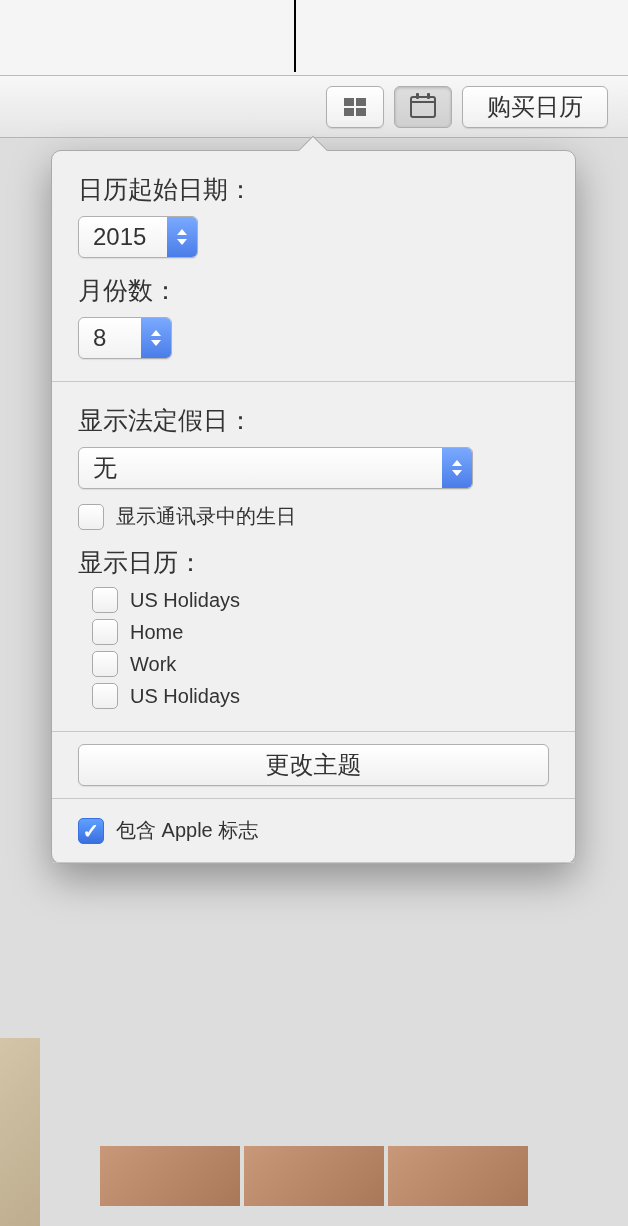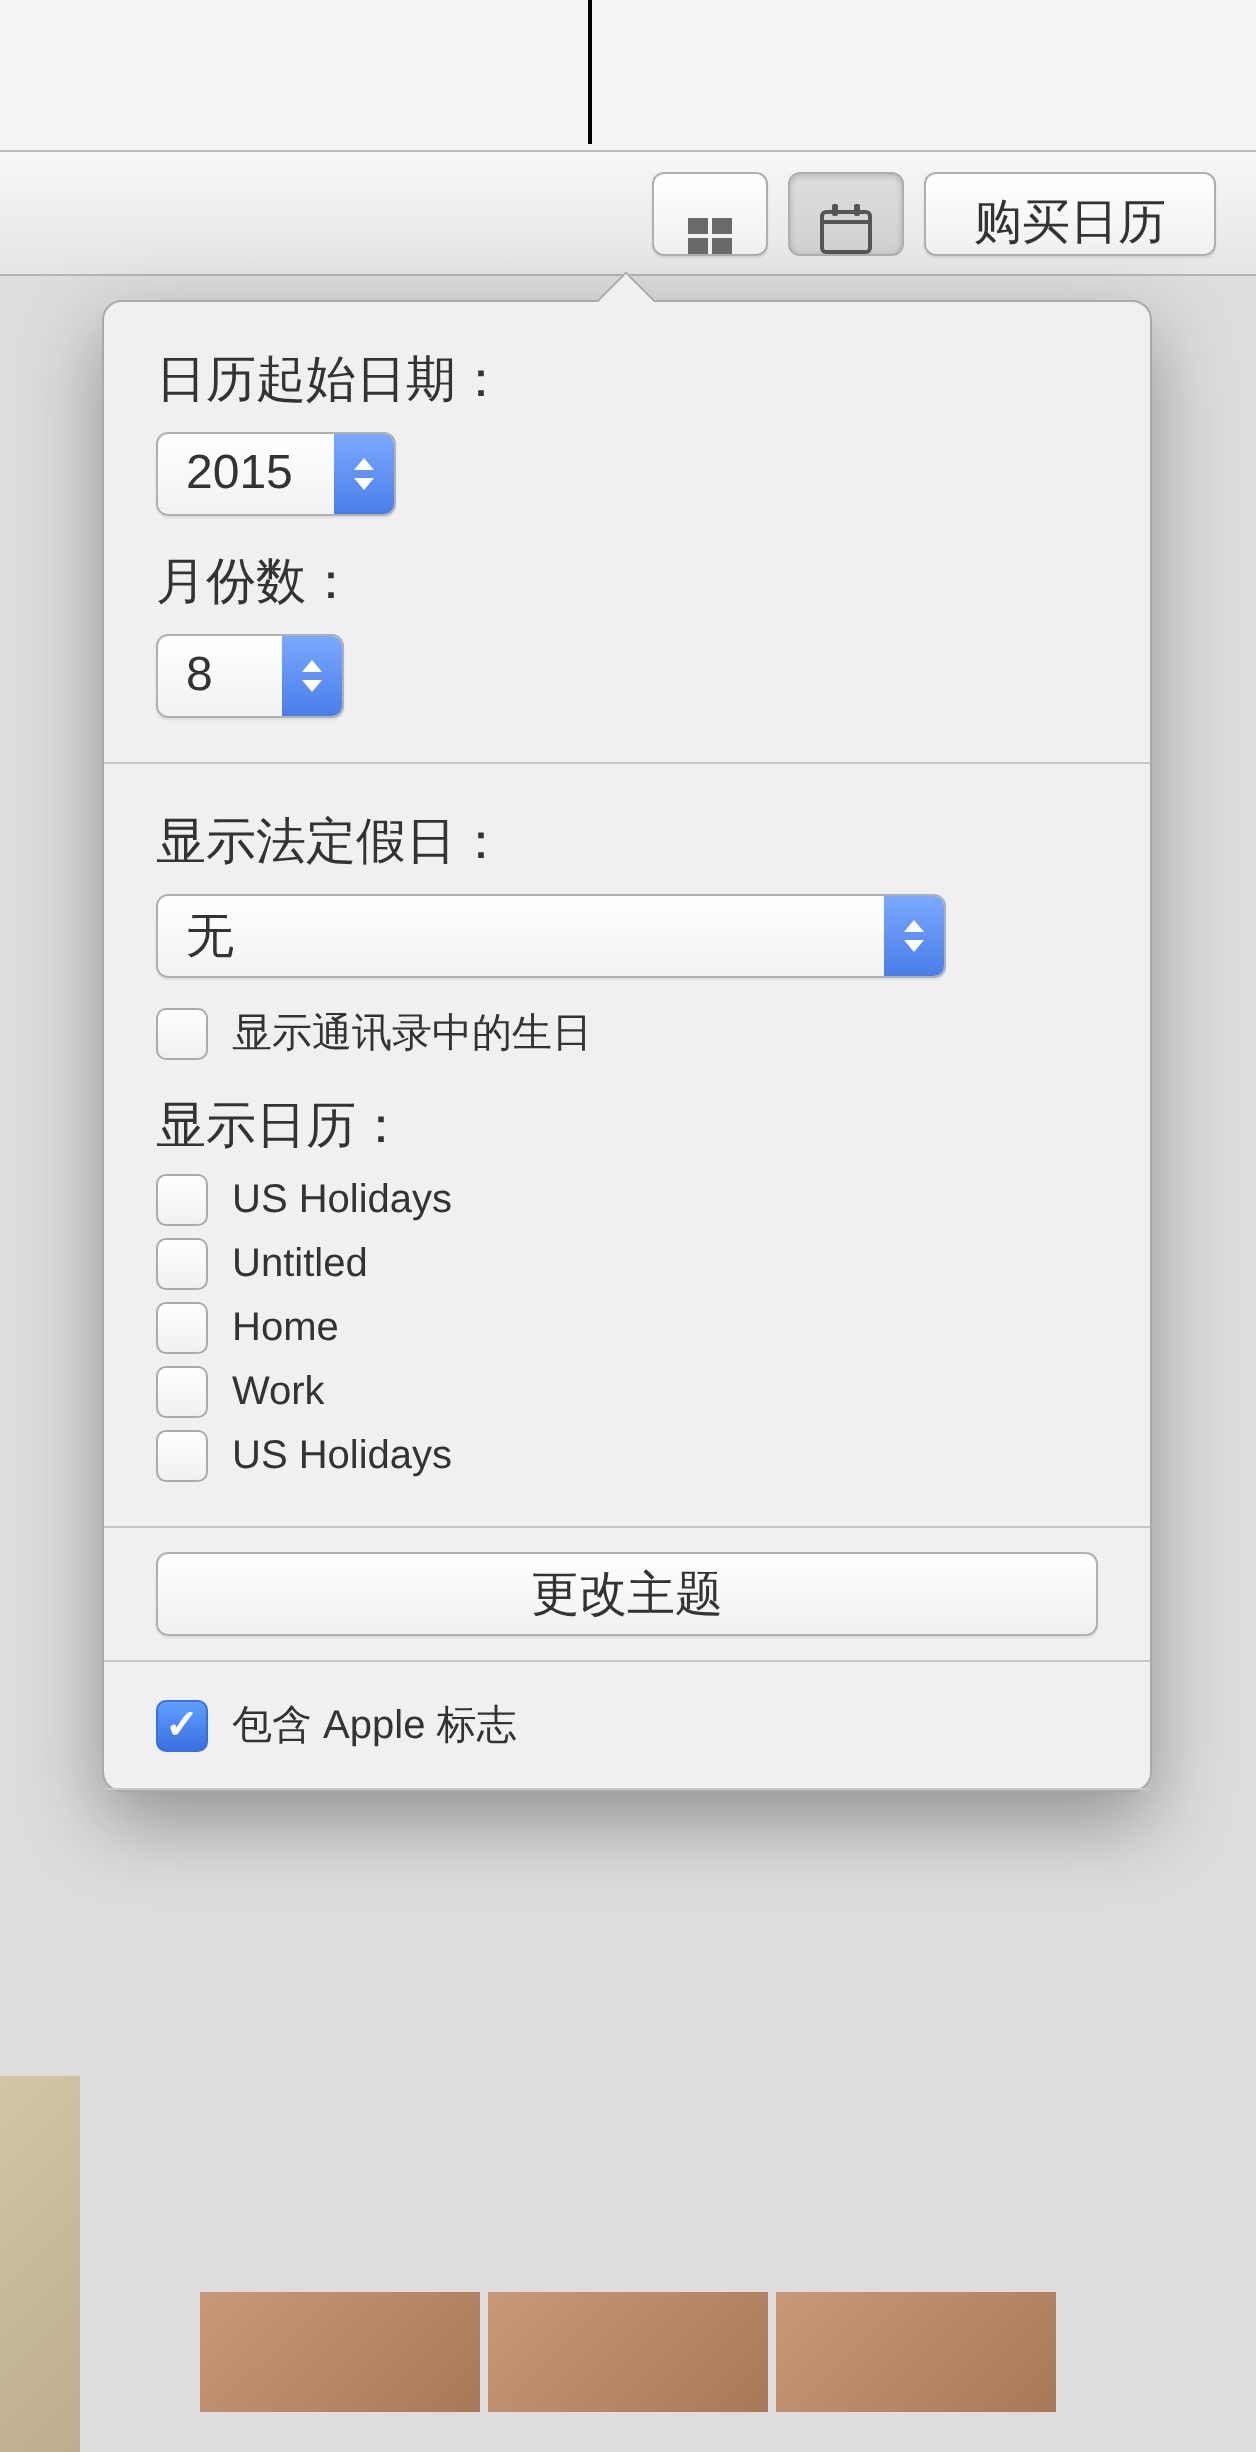--- a/index.html
+++ b/index.html
@@ -55,21 +55,21 @@
       padding-right: 20px;
       gap: 10px;
     }
     
     .toolbar-button {
       height: 42px;
       border: 1px solid #afafaf;
       border-radius: 6px;
       background: linear-gradient(to bottom, #ffffff, #f0f0f0);
       display: flex;
-      align-items: flex-end;
+      align-items: center;
       justify-content: center;
       cursor: pointer;
       box-shadow: 0 1px 0 rgba(255,255,255,0.5) inset, 0 1px 1px rgba(0,0,0,0.1);
     }
     
     .toolbar-button.active {
       background: linear-gradient(to bottom, #dedede, #d0d0d0);
       box-shadow: inset 0 1px 3px rgba(0,0,0,0.2);
     }
     
@@ -291,21 +291,21 @@
     
     .checkbox-row {
       display: flex;
       align-items: center;
       gap: 12px;
       margin-top: 14px;
     }
     
     .checkbox-row.list-item {
       margin-top: 6px;
-      margin-left: 0;
+      margin-left: 14px;
     }
     
     .mac-checkbox {
       width: 26px;
       height: 26px;
       border: 1px solid #aaa;
       border-radius: 5px;
       background: linear-gradient(to bottom, #fff, #f0f0f0);
       display: flex;
       align-items: center;
@@ -424,24 +424,20 @@
 
     <div class="sub-label">显示日历：</div>
 
     <div class="calendar-list">
       <div class="checkbox-row list-item">
         <div class="mac-checkbox"></div>
         <span class="checkbox-label">US Holidays</span>
       </div>
       <div class="checkbox-row list-item">
         <div class="mac-checkbox"></div>
-        <span class="checkbox-label">Untitled</span>
-      </div>
-      <div class="checkbox-row list-item">
-        <div class="mac-checkbox"></div>
         <span class="checkbox-label">Home</span>
       </div>
       <div class="checkbox-row list-item">
         <div class="mac-checkbox"></div>
         <span class="checkbox-label">Work</span>
       </div>
       <div class="checkbox-row list-item">
         <div class="mac-checkbox"></div>
         <span class="checkbox-label">US Holidays</span>
       </div>

